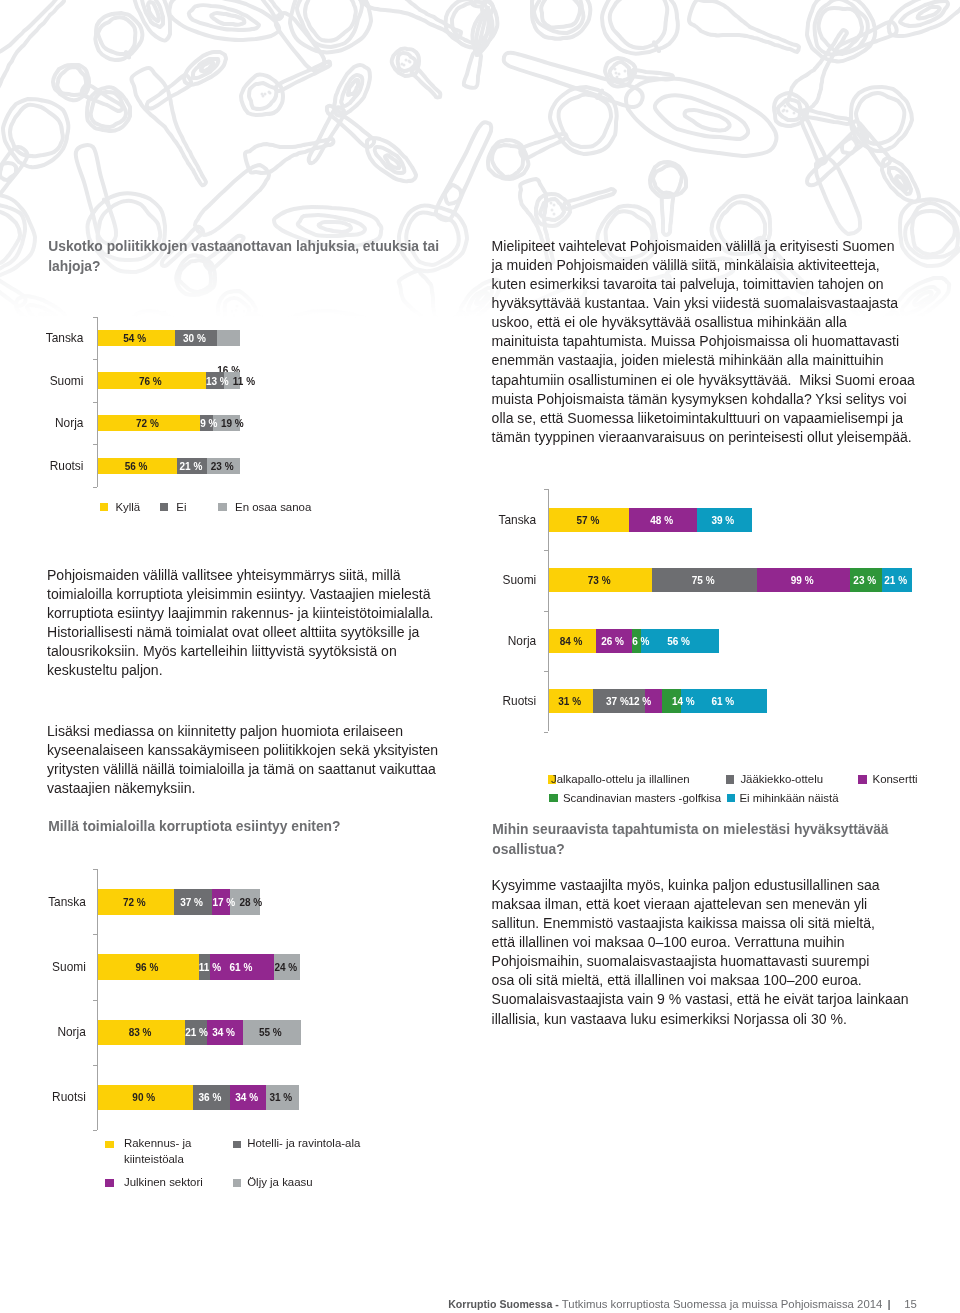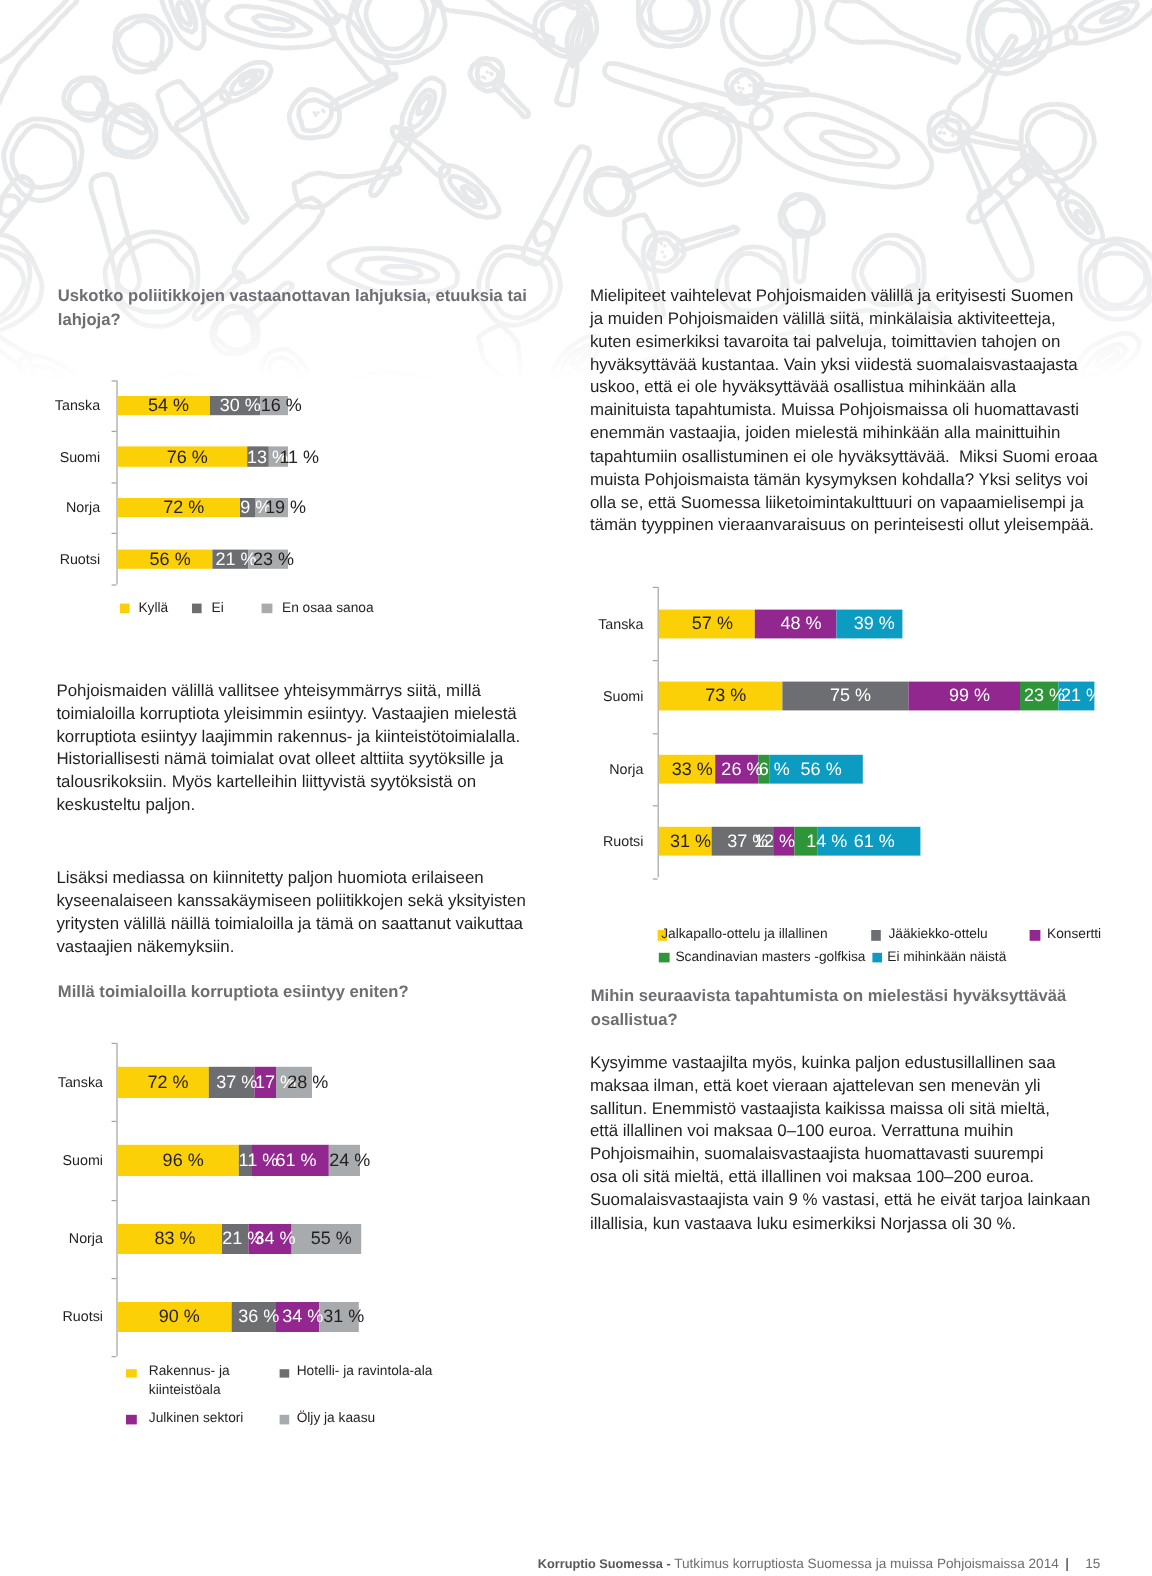--- a/index.html
+++ b/index.html
@@ -12,21 +12,21 @@
   #bg-decor path{fill:none;stroke:#e7e8ea;stroke-linecap:round;stroke-linejoin:round;stroke-width:4;}
   .layer{position:absolute;left:0;top:0;width:960px;height:1313px;z-index:2;}
   .h-q{position:absolute;color:#6d6e71;font-weight:bold;font-size:13.85px;}
   .h-q>div{line-height:19.6px;white-space:pre;}
   .body-t{position:absolute;color:#231f20;font-size:14.05px;}
   .body-t>div{line-height:19.04px;white-space:pre;}
   .cat-label{position:absolute;font-size:11.9px;color:#231f20;text-align:right;
              transform:translateY(-50%);}
   .seg{position:absolute;top:0;bottom:0;overflow:visible;}
   .seglab{position:absolute;top:50%;transform:translateY(-50%);
-          font-size:15px;white-space:nowrap;}
+          font-size:10px;white-space:nowrap;font-weight:bold;}
   .bar{position:absolute;}
   .vaxis{position:absolute;width:1px;background:#a3a3a3;}
   .tick{position:absolute;height:1px;width:5px;background:#a3a3a3;}
   .lg-sq{position:absolute;}
   .lg-tx{position:absolute;font-size:11.45px;color:#231f20;white-space:nowrap;
          transform:translateY(-50%);}
   .lg-tx2{position:absolute;font-size:11.45px;color:#231f20;line-height:15.2px;}
   .ftr{position:absolute;font-size:11.35px;color:#6d6e71;white-space:nowrap;transform:translateY(-50%);}
   .ftr b{font-weight:bold;color:#58595b;font-size:10.6px;}
 </style>
@@ -305,21 +305,21 @@
   <div class="tick" style="left:92.7px;top:359.4px;width:4px;"></div>
   <div class="tick" style="left:92.7px;top:401.9px;width:4px;"></div>
   <div class="tick" style="left:92.7px;top:444.4px;width:4px;"></div>
   <div class="cat-label" style="left:-6.6px;top:338.1px;width:90.0px;">Tanska</div>
   <div class="bar" style="left:97.7px;top:329.9px;height:16.4px;">
     <div class="seg" style="left:0.00px;width:76.90px;background:#fcd006;"></div>
     <div class="seg" style="left:76.90px;width:42.72px;background:#6d6e71;"></div>
     <div class="seg" style="left:119.62px;width:22.78px;background:#a7abad;"></div>
     <span class="seglab" style="color:#231f20;left:25.57px;">54 %</span>
     <span class="seglab" style="color:#ffffff;left:85.38px;">30 %</span>
-    <span class="seglab" style="color:#231f20;left:119.62px;">16 %</span>
+    <span class="seglab" style="color:#231f20;left:119.62px;margin-top:32px;">16 %</span>
   </div>
   <div class="cat-label" style="left:-6.6px;top:380.6px;width:90.0px;">Suomi</div>
   <div class="bar" style="left:97.7px;top:372.4px;height:16.4px;">
     <div class="seg" style="left:0.00px;width:108.22px;background:#fcd006;"></div>
     <div class="seg" style="left:108.22px;width:18.51px;background:#6d6e71;"></div>
     <div class="seg" style="left:126.74px;width:15.66px;background:#a7abad;"></div>
     <span class="seglab" style="color:#231f20;left:41.23px;">76 %</span>
     <span class="seglab" style="color:#ffffff;left:108.22px;">13 %</span>
     <span class="seglab" style="color:#231f20;left:135.18px;">11 %</span>
   </div>
@@ -378,21 +378,21 @@
     <span class="seglab" style="color:#ffffff;left:241.43px;">99 %</span>
     <span class="seglab" style="color:#ffffff;left:303.95px;">23 %</span>
     <span class="seglab" style="color:#ffffff;left:334.86px;">21 %</span>
   </div>
   <div class="cat-label" style="left:446.2px;top:640.7px;width:90.0px;">Norja</div>
   <div class="bar" style="left:549.4px;top:628.7px;height:24.0px;">
     <div class="seg" style="left:0.00px;width:46.37px;background:#fcd006;"></div>
     <div class="seg" style="left:46.37px;width:36.53px;background:#92278f;"></div>
     <div class="seg" style="left:82.90px;width:8.43px;background:#2e9639;"></div>
     <div class="seg" style="left:91.33px;width:78.68px;background:#0c9cc1;"></div>
-    <span class="seglab" style="color:#231f20;left:10.30px;">33 %</span>
+    <span class="seglab" style="color:#231f20;left:10.30px;">84 %</span>
     <span class="seglab" style="color:#ffffff;left:51.75px;">26 %</span>
     <span class="seglab" style="color:#ffffff;left:82.90px;">6 %</span>
     <span class="seglab" style="color:#ffffff;left:117.79px;">56 %</span>
   </div>
   <div class="cat-label" style="left:446.2px;top:701.2px;width:90.0px;">Ruotsi</div>
   <div class="bar" style="left:549.4px;top:689.2px;height:24.0px;">
     <div class="seg" style="left:0.00px;width:43.55px;background:#fcd006;"></div>
     <div class="seg" style="left:43.55px;width:51.98px;background:#6d6e71;"></div>
     <div class="seg" style="left:95.54px;width:16.86px;background:#92278f;"></div>
     <div class="seg" style="left:112.40px;width:19.67px;background:#2e9639;"></div>

